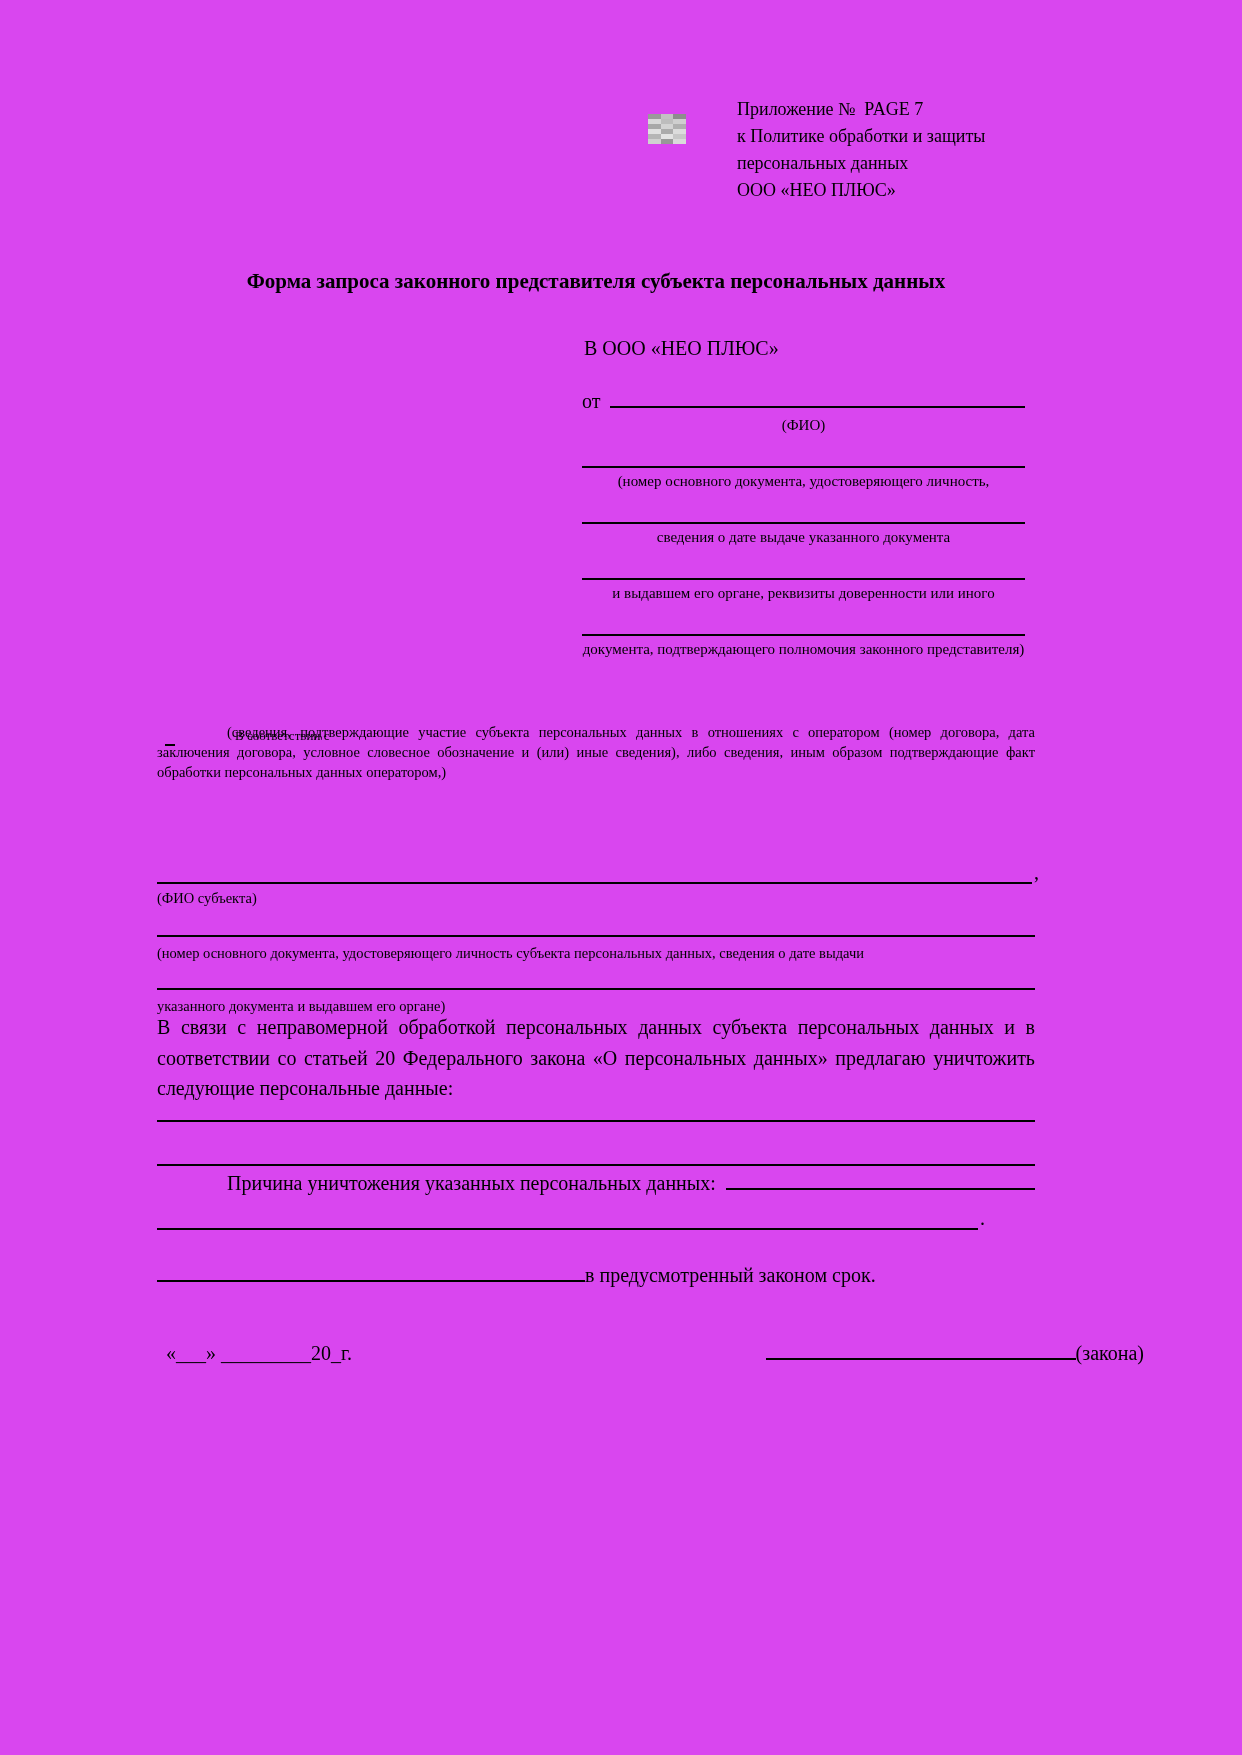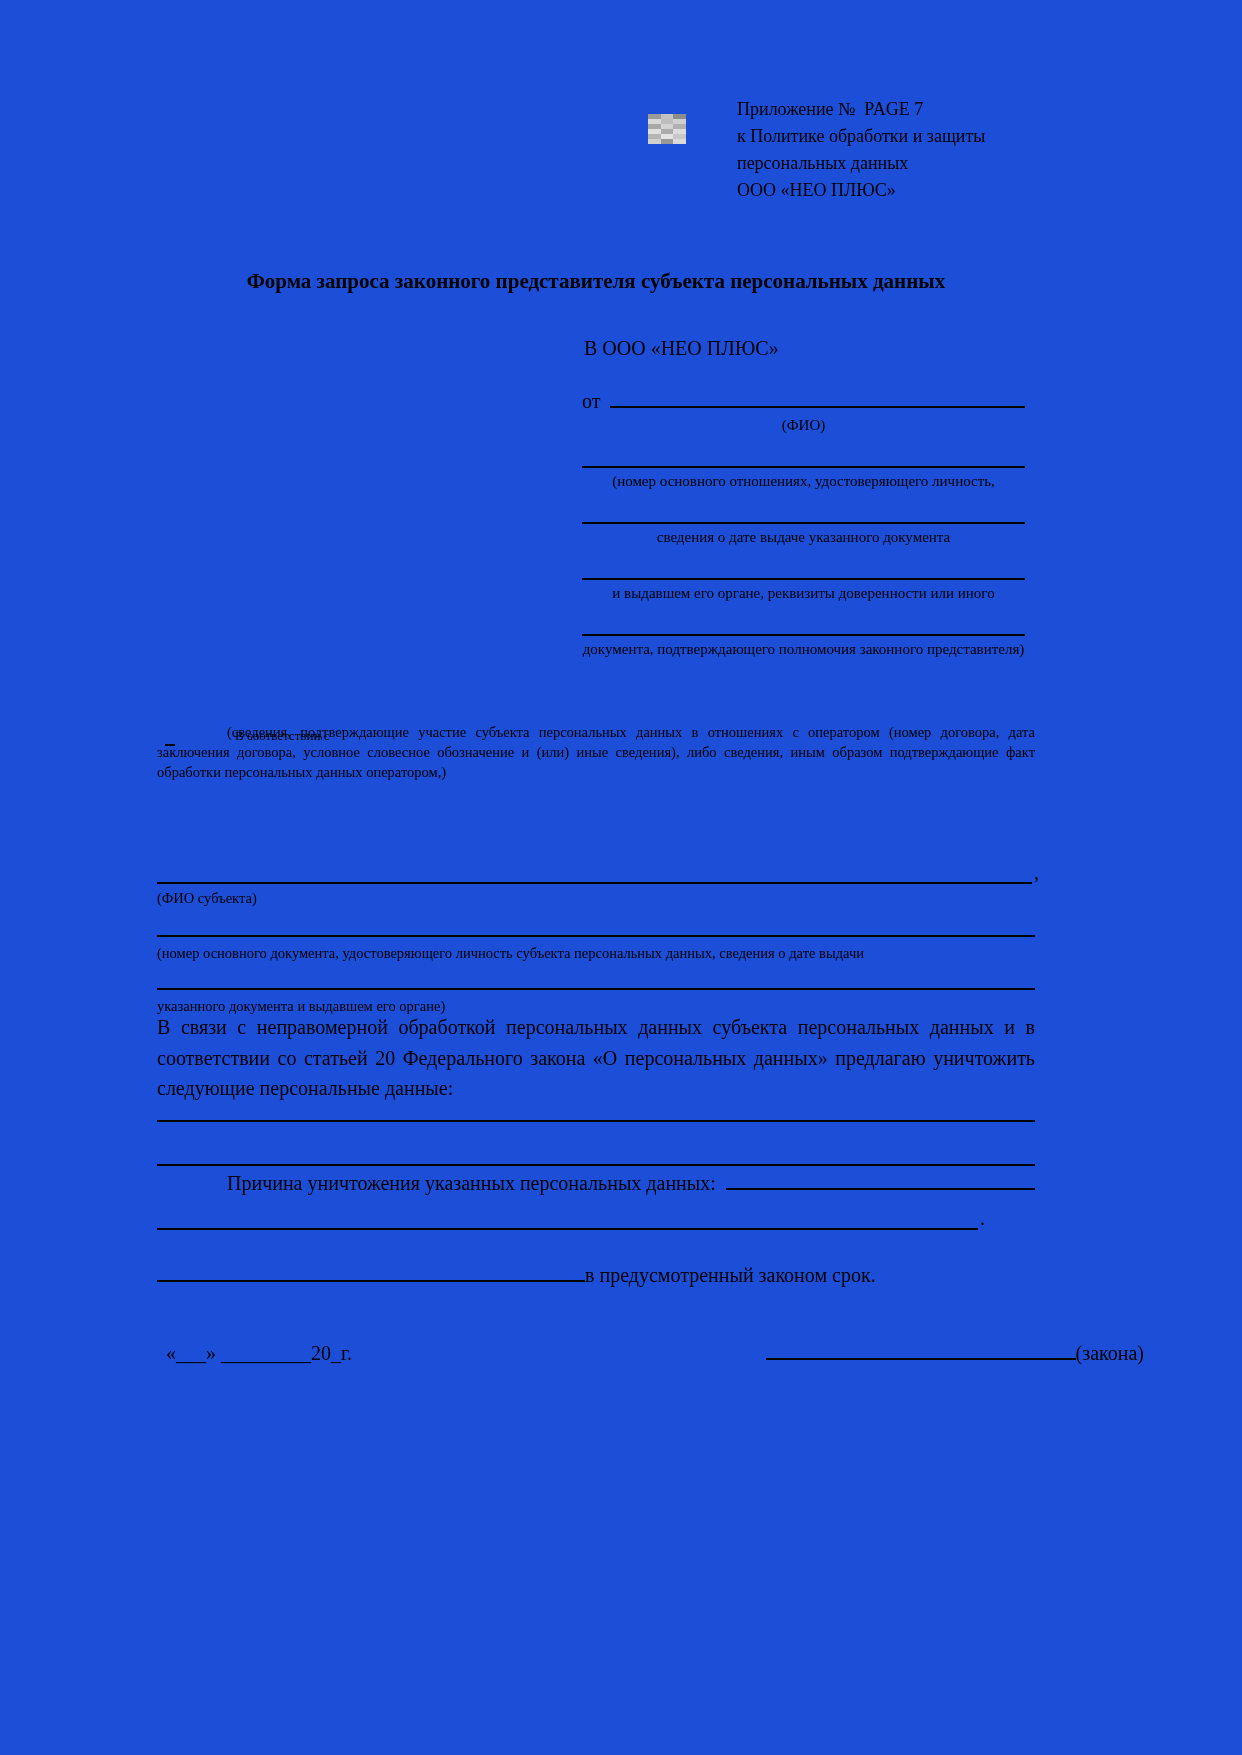--- a/index.html
+++ b/index.html
@@ -1,21 +1,21 @@
 <!DOCTYPE html>
 <html><head>
 <meta charset="utf-8">
 <style>
   * { margin: 0; padding: 0; box-sizing: border-box; }
   html, body { background: #e8e8e8; }
   .page {
     position: relative;
     width: 1242px;
     height: 1755px;
-    background: #1d4ed8;
+    background: #d946ef;
     color: #000;
     font-family: "Liberation Serif", "DejaVu Serif", serif;
     overflow: hidden;
     margin: 0 auto;
   }
   .abs { position: absolute; }
 
   
   .thumb { left: 648px; top: 112px; width: 38px; height: 34px; }
   .header-block { left: 737px; top: 96px; font-size: 18px; line-height: 27px; }
@@ -118,21 +118,21 @@
   <div class="abs addr">
     <div class="addr-to">В ООО «НЕО ПЛЮС»</div>
     <div class="fill-row from-row">
       <span>от</span>
       <div class="rule"></div>
     </div>
     <div class="cap">(ФИО)</div>
 
     <div class="group">
       <div class="rule-solo"></div>
-      <div class="cap">(номер основного отношениях, удостоверяющего личность,</div>
+      <div class="cap">(номер основного документа, удостоверяющего личность,</div>
     </div>
     <div class="group">
       <div class="rule-solo"></div>
       <div class="cap">сведения о дате выдаче указанного документа</div>
     </div>
     <div class="group">
       <div class="rule-solo"></div>
       <div class="cap">и выдавшем его органе, реквизиты доверенности или иного</div>
     </div>
     <div class="group">

